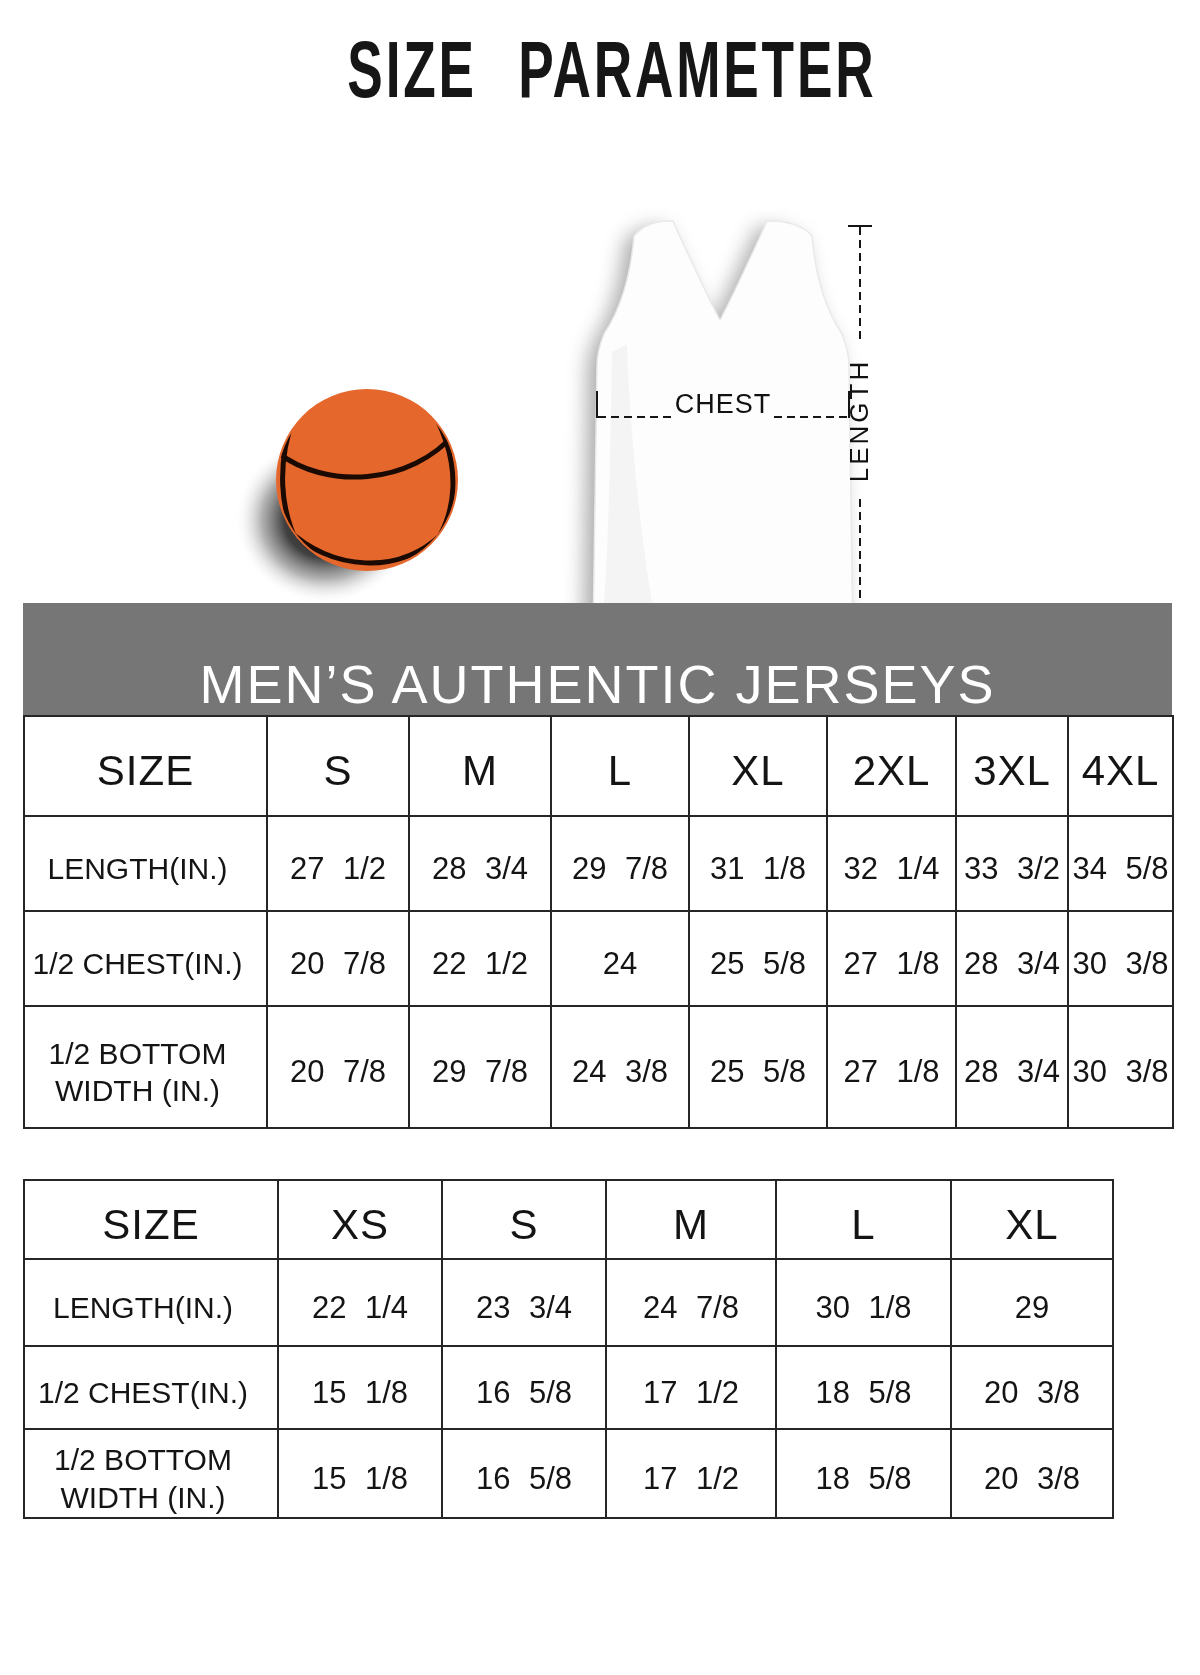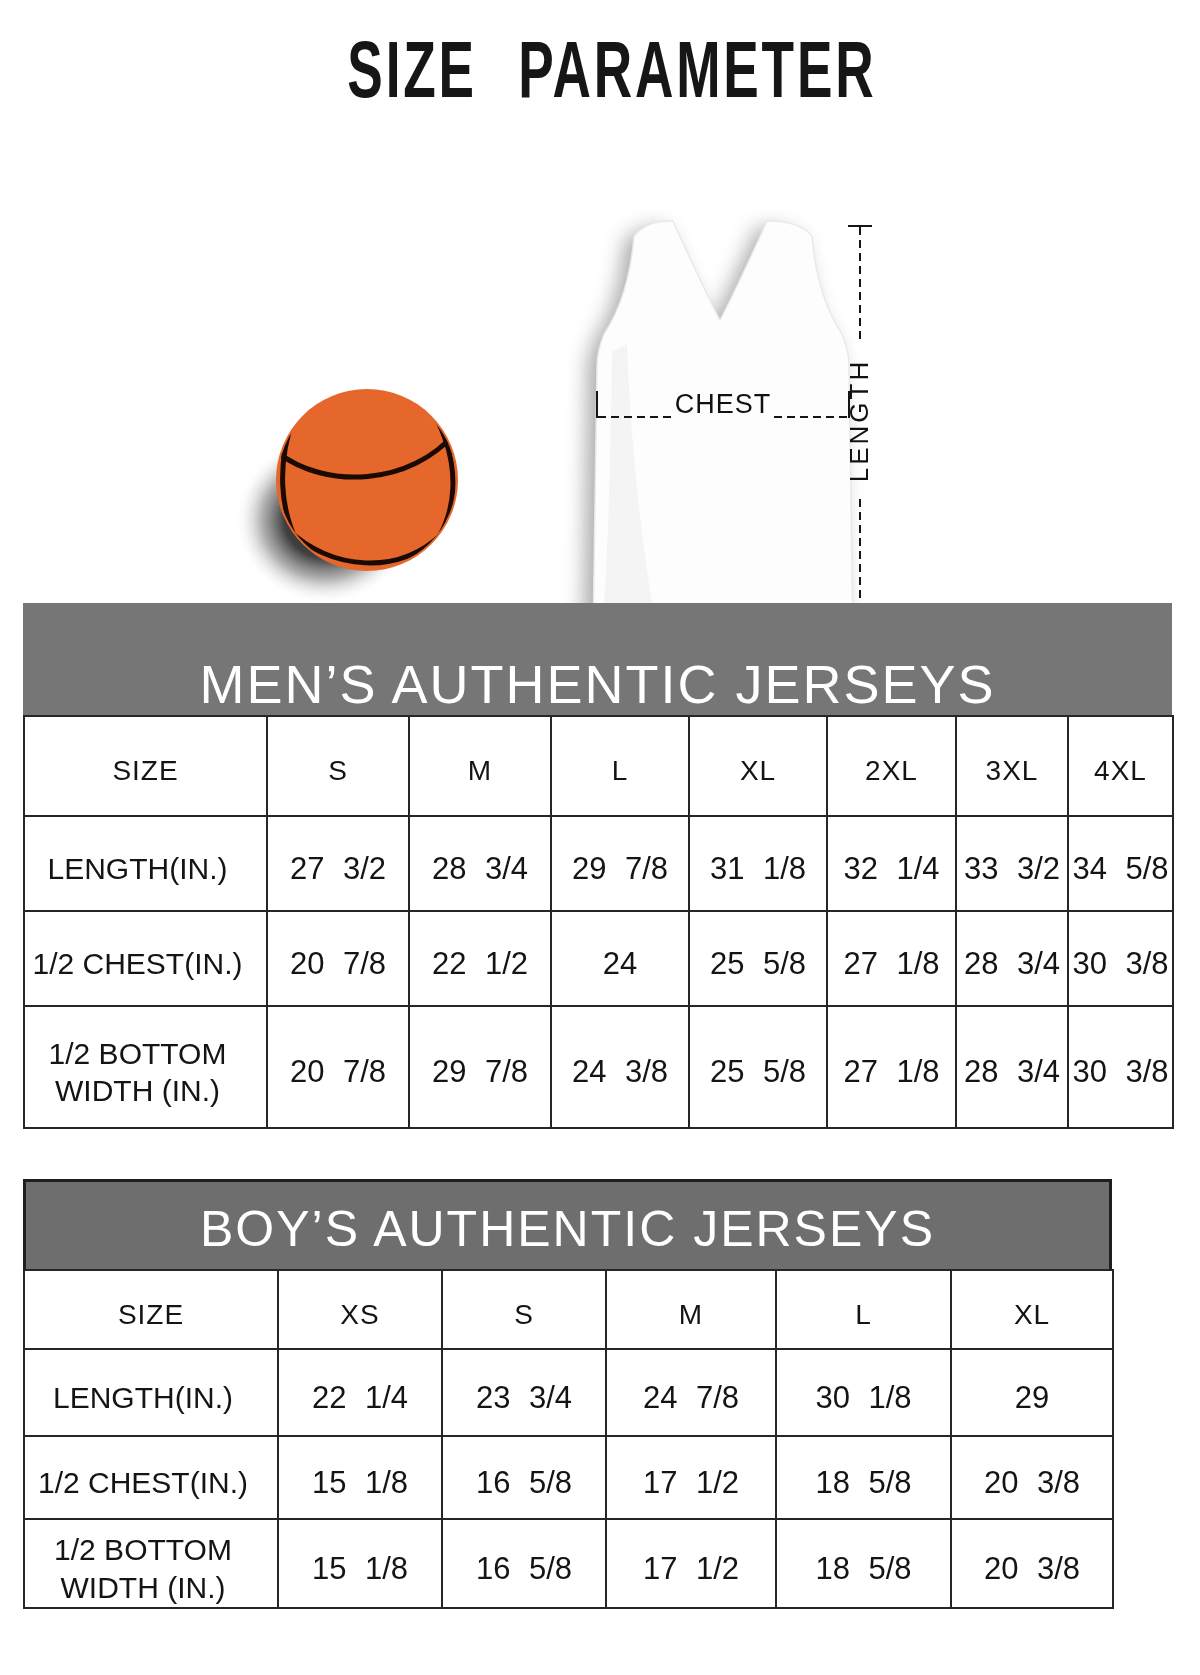--- a/index.html
+++ b/index.html
@@ -64,21 +64,21 @@
   .boys-bar{
     height:90px;align-items:center;background:var(--boys-bar-gray);
     border:3px solid #1e1e1e;border-bottom:none;padding-top:6px;
   }
   .boys-bar .bar-text{font-size:50px;letter-spacing:2px;line-height:1;}
   table{border-collapse:collapse;table-layout:fixed;width:100%;background:#fff;}
   td{
     border:2px solid var(--line);text-align:center;vertical-align:middle;
     padding-top:10px;color:var(--ink);overflow:hidden;
   }
-  td.hdr-cell{font-size:28px;letter-spacing:1px;}
+  td.hdr-cell{font-size:42px;letter-spacing:1px;}
   td.row-label{font-size:30px;line-height:1.25;padding-left:2px;padding-right:18px;}
   td.val{font-size:31px;word-spacing:10px;white-space:nowrap;}
   .mens-table tr.hdr{height:100px;}
   .mens-table tr.r1{height:95px;}
   .mens-table tr.r2{height:95px;}
   .mens-table tr.r3{height:122px;}
   .boys-table tr.hdr{height:79px;}
   .boys-table tr.r1{height:87px;}
   .boys-table tr.r2{height:83px;}
   .boys-table tr.r3{height:89px;}
@@ -177,21 +177,21 @@
         <td class="hdr-cell">S</td>
         <td class="hdr-cell">M</td>
         <td class="hdr-cell">L</td>
         <td class="hdr-cell">XL</td>
         <td class="hdr-cell">2XL</td>
         <td class="hdr-cell">3XL</td>
         <td class="hdr-cell">4XL</td>
       </tr>
       <tr class="r1">
         <td class="row-label">LENGTH(IN.)</td>
-        <td class="val">27 3/2</td>
+        <td class="val">27 1/2</td>
         <td class="val">28 3/4</td>
         <td class="val">29 7/8</td>
         <td class="val">31 1/8</td>
         <td class="val">32 1/4</td>
         <td class="val">33 3/2</td>
         <td class="val">34 5/8</td>
       </tr>
       <tr class="r2">
         <td class="row-label">1/2 CHEST(IN.)</td>
         <td class="val">20 7/8</td>
@@ -210,23 +210,20 @@
         <td class="val">25 5/8</td>
         <td class="val">27 1/8</td>
         <td class="val">28 3/4</td>
         <td class="val">30 3/8</td>
       </tr>
     </tbody>
   </table>
 </div>
 
 <div class="size-card boys-card">
-  <div class="bar boys-bar">
-    <span class="bar-text">BOY’S AUTHENTIC JERSEYS</span>
-  </div>
   <table class="boys-table">
     <colgroup>
       <col style="width:254px">
         <col style="width:164px">
         <col style="width:164px">
       <col style="width:170px">
         <col style="width:175px">
         <col style="width:162px">
     </colgroup>
     <tbody>

